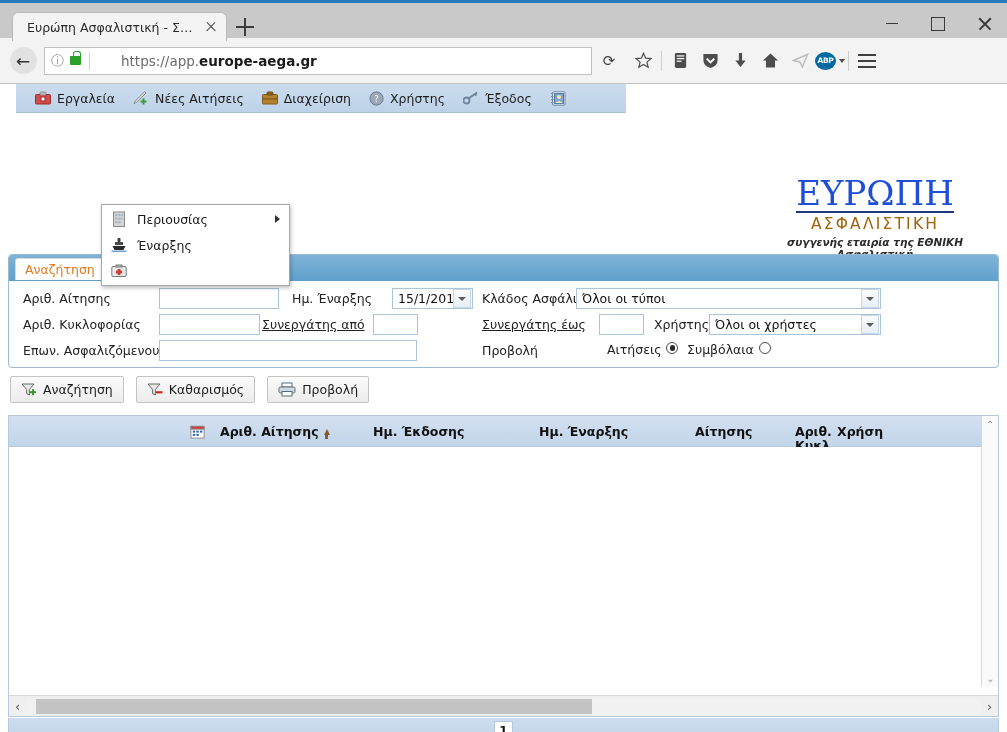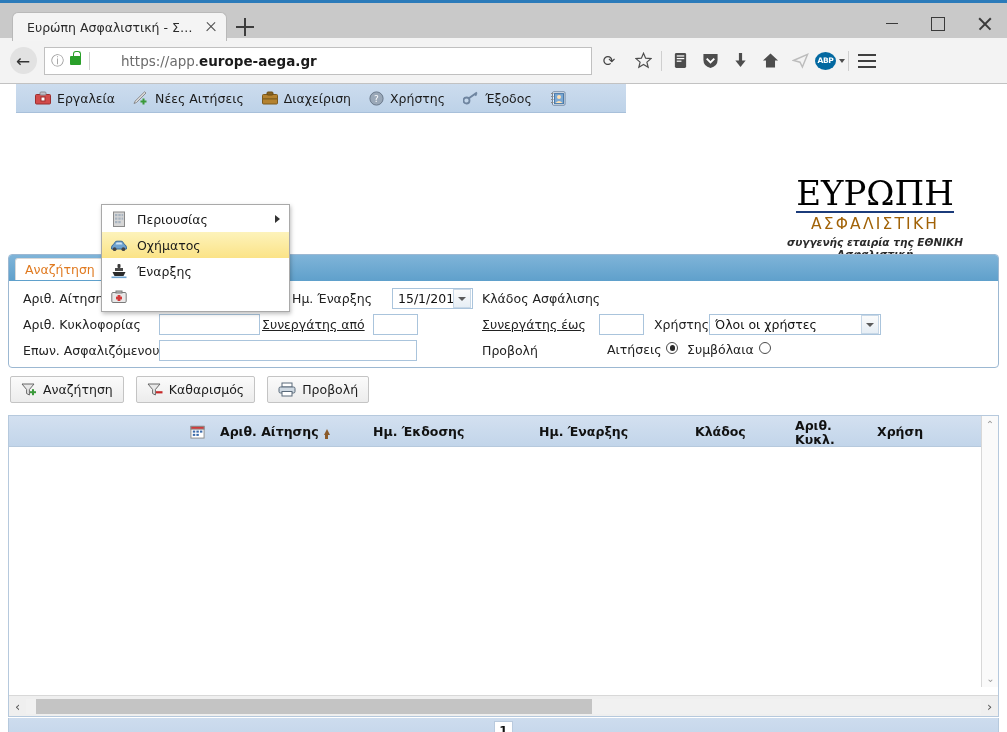--- a/index.html
+++ b/index.html
@@ -115,21 +115,21 @@
     display:flex; align-items:center; height:24px; padding: 0 9px;
     font-size: 12.5px; color:#1c1c1c; cursor:pointer; white-space:nowrap;
   }
   .tb-item .ic { margin-right: 6px; display:flex; align-items:center; }
 
   .logo {
     position:absolute; right: 12px; top: 92px; width: 240px; text-align: center;
   }
   .logo-main {
     font-family: "DejaVu Serif", "Liberation Serif", serif;
-    font-size: 34px; color:#000000; letter-spacing: 0px; line-height: 1;
+    font-size: 34px; color:#1d4ed8; letter-spacing: 0px; line-height: 1;
     border-bottom: 2px solid #1b3b7a; padding-bottom: 1px; display:inline-block;
   }
   .logo-sub {
     font-size: 15.5px; color:#a16207; letter-spacing: 2.2px; margin-top: 2px;
   }
   .logo-tag {
     font-size: 10.5px; color:#2a2a2a; font-style: italic; margin-top: 3px; font-weight:600;
   }
 
   
@@ -212,21 +212,21 @@
     border:1px solid #b6c9dd; background:#fff;
   }
   .grid-head {
     height: 31px; background: linear-gradient(#d3e0f0,#c2d5ea);
     border-bottom: 1px solid #b6c9dd; position: relative;
   }
   .gh {
     position:absolute; top:0; height: 31px; display:flex; align-items:center;
     font-size: 12.5px; font-weight: bold; color:#111;
   }
-  .gh.two { line-height: 1.15; display:block; padding-top:3px; }
+  .gh.two { line-height: 1.15; display:block; padding-top:9px; }
   .sort-arrow {
     display:inline-block; margin-left:5px; width:0;height:0;
     border-bottom:6px solid #8a5a2a; border-left:3.5px solid transparent; border-right:3.5px solid transparent;
     position: relative;
   }
   .sort-arrow::after {
     content:""; position:absolute; left:-1.5px; top:6px; width:3px; height:4px; background:#8a5a2a;
   }
   .grid-body { height: 240px; background:#fff; position:relative; }
   .vscroll {
@@ -426,20 +426,26 @@
         <span class="flabel" style="left:14px; top:10px;">Αριθ. Αίτησης</span>
         <input class="finput" style="left: 150px; top: 7px; width: 120px;" value="">
         <span class="flabel" style="left:283px; top:10px;">Ημ. Έναρξης</span>
         <div class="fcombo" style="left:383px; top:7px; width:81px;">
           <span class="val">15/1/2017</span>
           <span class="btn">
               <i class="caret"></i>
             </span>
         </div>
         <span class="flabel" style="left:473px; top:10px;">Κλάδος Ασφάλισης</span>
+        <div class="fcombo" style="left:567px; top:7px; width:305px;">
+          <span class="val">Όλοι οι τύποι</span>
+          <span class="btn">
+              <i class="caret"></i>
+            </span>
+        </div>
 
         <span class="flabel" style="left:14px; top:36px;">Αριθ. Κυκλοφορίας</span>
         <input class="finput" style="left: 150px; top: 33px; width: 101px;" value="">
         <span class="flabel" style="left:253px; top:36px;text-decoration:underline;">Συνεργάτης από</span>
         <input class="finput" style="left: 364px; top: 33px; width: 45px;" value="">
         <span class="flabel" style="left:473px; top:36px;text-decoration:underline;">Συνεργάτης έως</span>
         <input class="finput" style="left: 590px; top: 33px; width: 45px;" value="">
         <span class="flabel" style="left:645px; top:36px;">Χρήστης</span>
         <div class="fcombo" style="left:700px; top:33px; width:172px;">
           <span class="val">Όλοι οι χρήστες</span>
@@ -515,26 +521,26 @@
           <span>Αριθ. Αίτησης</span>
           <span class="sort-arrow"></span>
         </div>
         <div class="gh" style="left:364px;">
           <span>Ημ. Έκδοσης</span>
         </div>
         <div class="gh" style="left:530px;">
           <span>Ημ. Έναρξης</span>
         </div>
         <div class="gh" style="left:686px;">
-          <span>Κλάδος</span>
+          <span>Αίτησης</span>
         </div>
         <div class="gh two" style="left:786px; top:0;">
           <span id="regno"><span>Αριθ.</span><br><span>Κυκλ.</span></span>
         </div>
-        <div class="gh" style="left:868px;">
+        <div class="gh" style="left:828px;">
           <span>Χρήση</span>
         </div>
       </div>
       <div class="grid-body"></div>
       <div class="vscroll">
         <div class="vs-arrow">⌃</div>
         <div class="vs-arrow bot">⌄</div>
       </div>
       <div class="hscroll">
         <div class="hs-arrow">‹</div>
@@ -562,31 +568,20 @@
                 <rect x="6.3" y="6.5" width="2.4" height="2.2"></rect>
                 <rect x="9.6" y="6.5" width="1.6" height="2.2"></rect>
                 <rect x="3" y="10" width="2.4" height="2.2"></rect>
                 <rect x="6.3" y="10" width="2.4" height="2.2"></rect>
               </g>
             </svg>
         </span>
         <span>Περιουσίας</span>
         <span class="dd-arrow"></span>
       </div>
-      <div class="dd-item selected">
-        <span class="dd-ic">
-          <svg width="18" height="13" viewBox="0 0 18 13">
-              <path d="M1.5 9 Q1.5 6 3.5 5.6 L5 3.2 Q5.6 2.2 7 2.2 H11 Q12.4 2.2 13 3.2 L14.5 5.6 Q16.5 6 16.5 9 L16.5 10 H1.5 Z" fill="#6fa3d0" stroke="#3a6a9a"></path>
-              <path d="M5.6 5.4 L6.6 3.5 H11.4 L12.4 5.4 Z" fill="#cfe4f4"></path>
-              <circle cx="4.6" cy="10.2" r="1.9" fill="#444"></circle>
-              <circle cx="13.4" cy="10.2" r="1.9" fill="#444"></circle>
-            </svg>
-        </span>
-        <span>Οχήματος</span>
-      </div>
       <div class="dd-item">
         <span class="dd-ic">
           <svg width="16" height="16" viewBox="0 0 16 16">
               <rect x="6.5" y="1" width="3" height="4" rx="1" fill="#3a3a3a"></rect>
               <rect x="4" y="5" width="8" height="3" fill="#4a4a4a"></rect>
               <path d="M1.5 9 H14.5 L12.5 13 H3.5 Z" fill="#2b2b2b"></path>
               <rect x="0.5" y="13.5" width="15" height="1.6" fill="#6fa3d0"></rect>
             </svg>
         </span>
         <span>Έναρξης</span>

